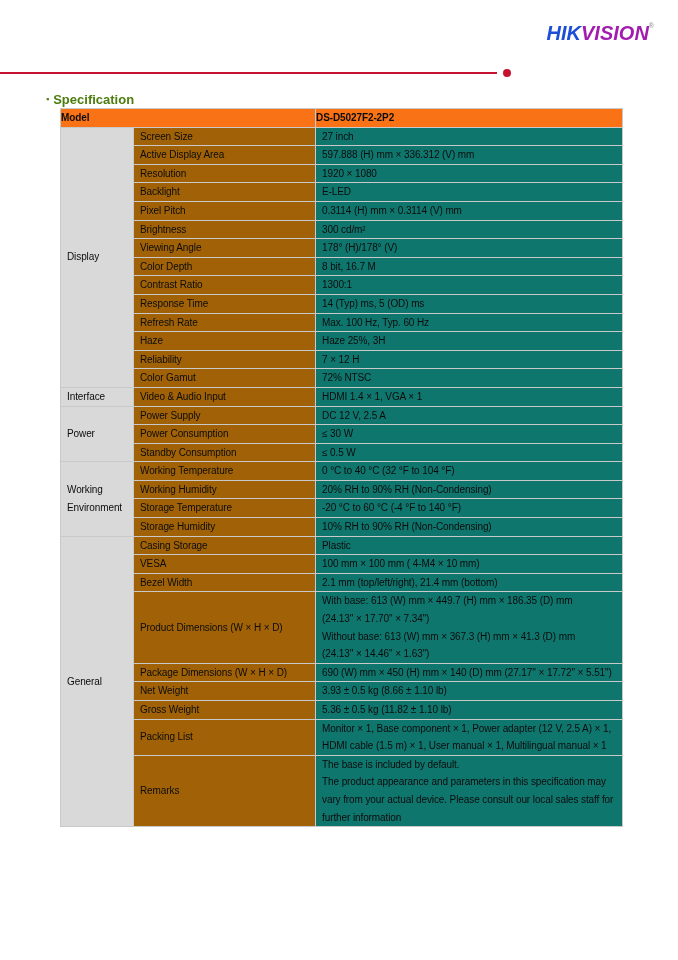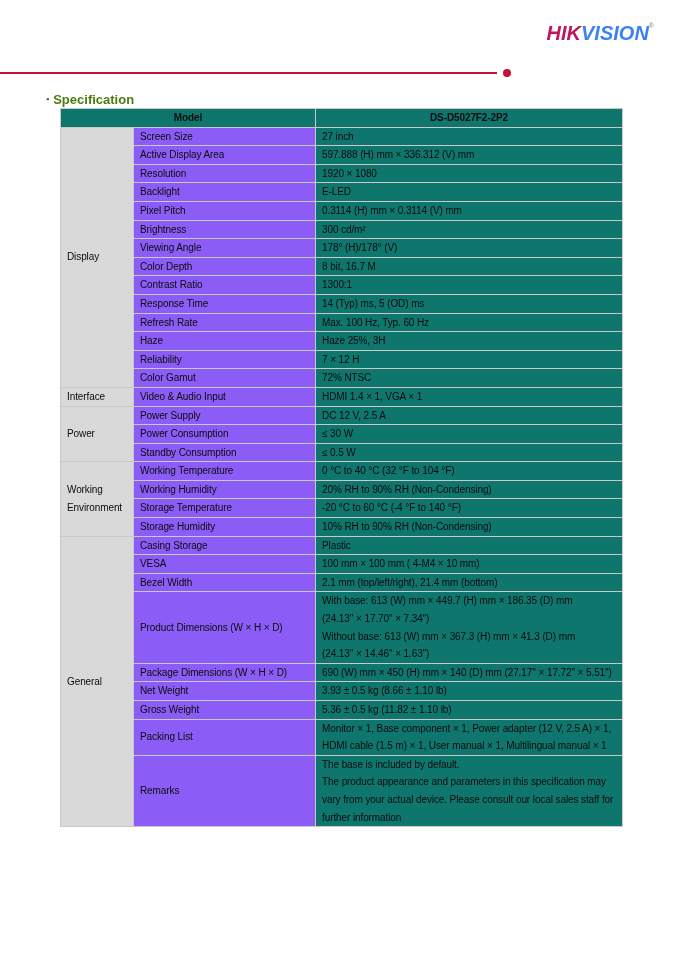--- a/index.html
+++ b/index.html
@@ -1,38 +1,38 @@
 <!DOCTYPE html>
 <html><head>
 <meta charset="utf-8">
 <style>
   * { margin:0; padding:0; box-sizing:border-box; }
   html,body { width:678px; height:960px; background:#ffffff; font-family:"Liberation Sans", sans-serif; color:#111; }
   #page { position:relative; width:678px; height:960px; background:#fff; overflow:hidden; }
 
   
   .logo { position:absolute; top:22px; right:24px; font-style:italic; font-weight:bold; font-size:20px; letter-spacing:0; white-space:nowrap; }
-  .logo .hik { color:#be185d; }
-  .logo .vision { color:#3b82f6; }
+  .logo .hik { color:#1d4ed8; }
+  .logo .vision { color:#a21caf; }
   .logo .mark { color:#9a9b9d; font-size:7px; vertical-align:top; font-style:normal; }
 
   
   .rule { position:absolute; top:72px; left:0; width:497px; height:2px; background:#c41230; }
   .rule-dot { position:absolute; top:69px; left:503px; width:8px; height:8px; border-radius:50%; background:#c41230; }
 
   
   .heading { position:absolute; top:92px; left:46px; font-size:13px; font-weight:bold; color:#4d7c0f; }
   .heading .bullet { font-size:9px; vertical-align:2px; margin-right:4px; }
 
   
   table.spec { position:absolute; top:108px; left:60px; width:562px; border-collapse:collapse; table-layout:fixed; font-size:10px; letter-spacing:-0.1px; color:#0c0c0c; }
   table.spec th, table.spec td { border:1px solid #c9c9c9; line-height:17.6px; vertical-align:middle; font-weight:normal; }
-  table.spec th { background:#0f766e; font-weight:bold; text-align:center; }
+  table.spec th { background:#f97316; font-weight:bold; text-align:left; }
   td.cat { background:#d9d9d9; font-weight:bold; padding:0 6px; }
-  td.param { background:#8b5cf6; padding:0 6px; }
+  td.param { background:#a16207; padding:0 6px; }
   td.val { background:#0f766e; padding:0 6px; }
   td.nw { white-space:nowrap; overflow:hidden; }
 </style>
 </head>
 <body>
 
 <div id="page">
 
   <div class="logo"><span class="hik">HIK</span><span class="vision">VISION</span><span class="mark">®</span></div>
 

